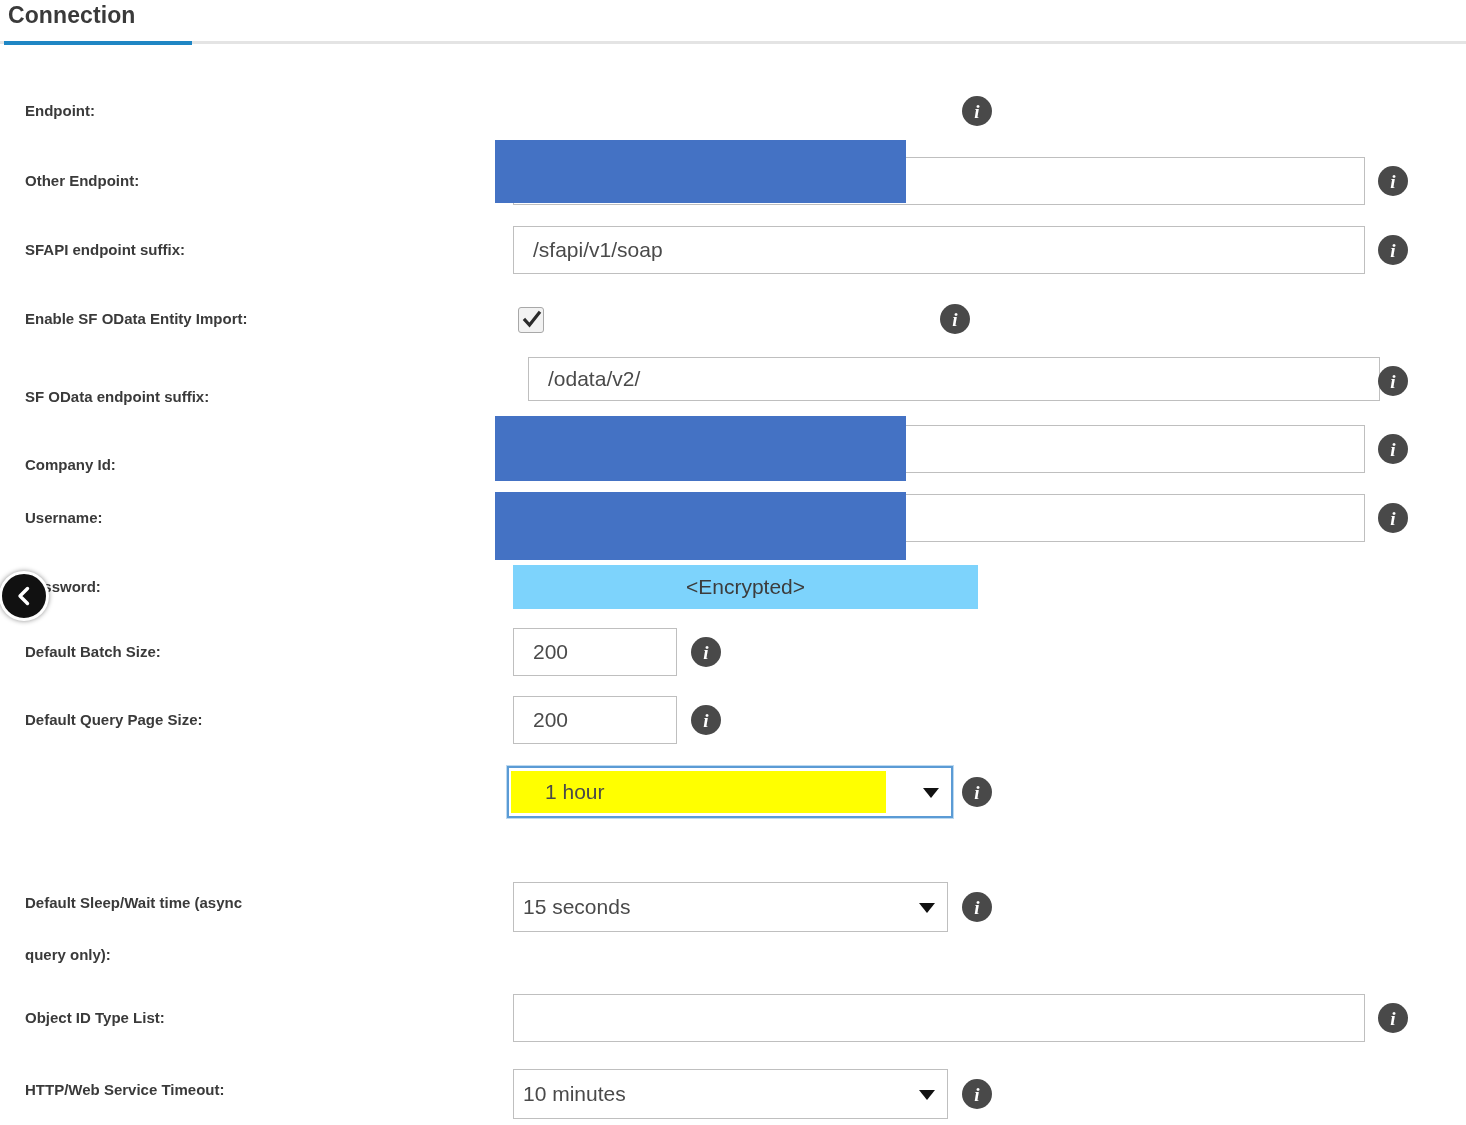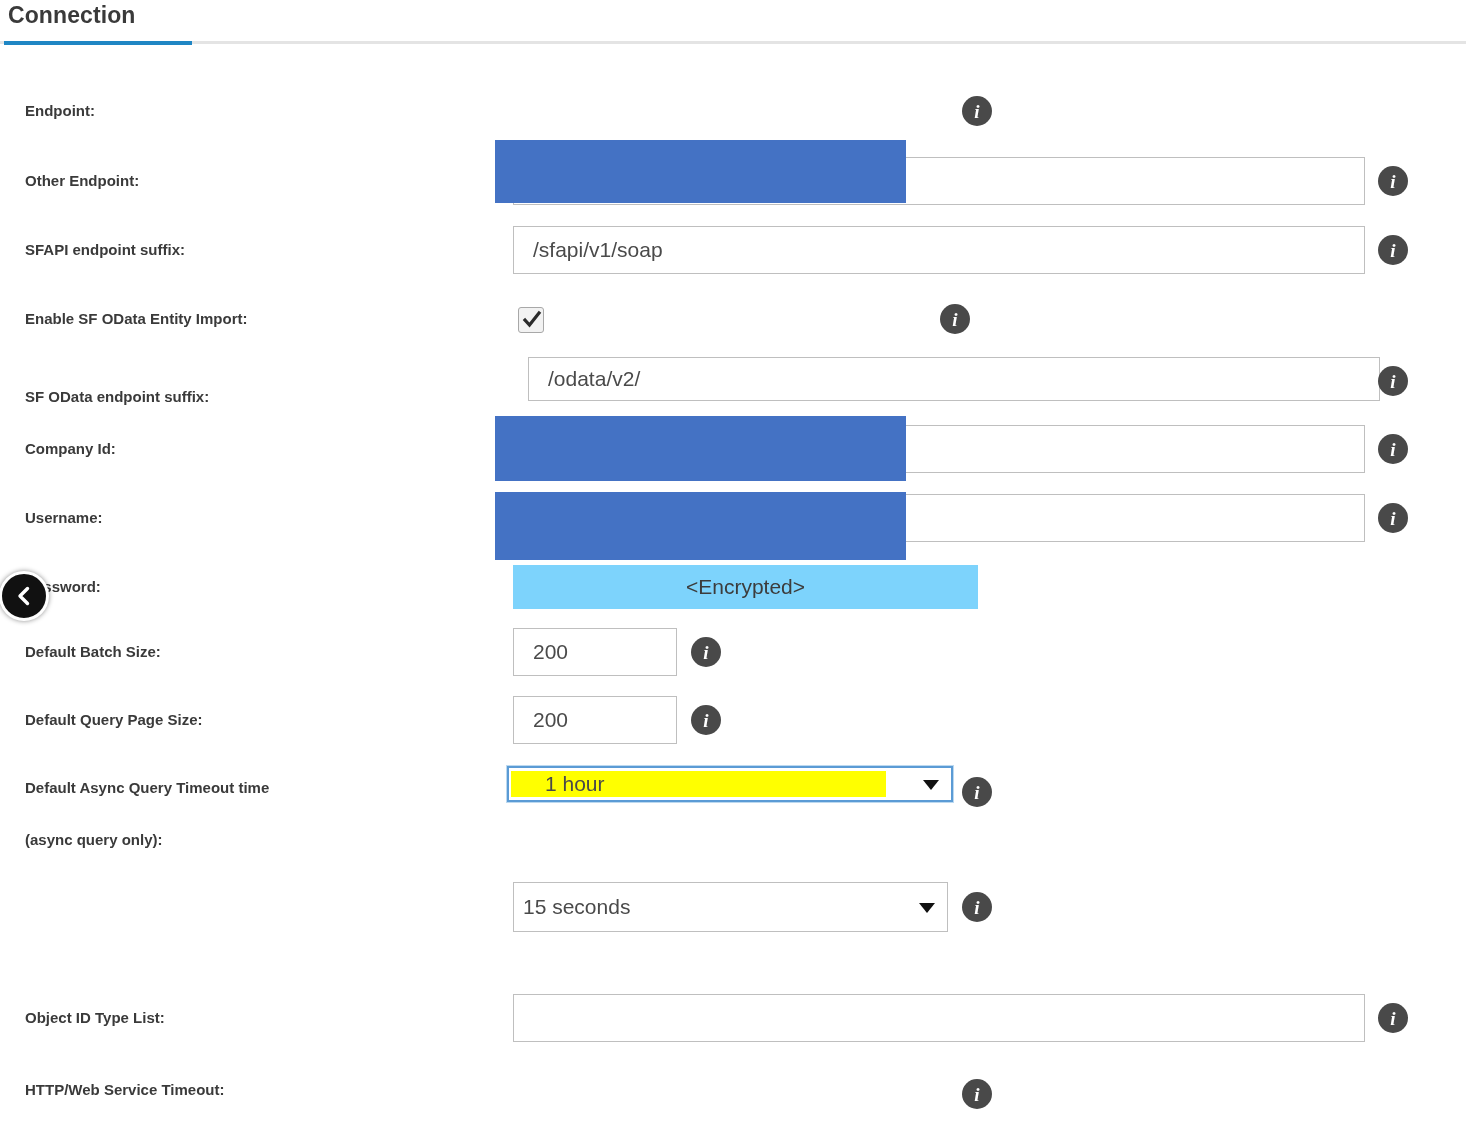--- a/index.html
+++ b/index.html
@@ -213,21 +213,21 @@
     <div class="ctl info" style="left:940px; top:11px;">i</div>
   </div>
 
   <div class="row" style="top:310px;">
     <div class="lbl" style="top:16px;">SF OData endpoint suffix:</div>
     <div class="ctl textbox" style="left:528px; top:2px; width:852px; height:44px;">/odata/v2/</div>
     <div class="ctl info" style="left:1378px; top:11px;">i</div>
   </div>
 
   <div class="row" style="top:378px;">
-    <div class="lbl" style="top:0;">Company Id:</div>
+    <div class="lbl" style="top:16px;">Company Id:</div>
     <div class="ctl textbox" style="left:513px; top:2px; width:852px; height:48px;"></div>
     <div class="ctl info" style="left:1378px; top:11px;">i</div>
   </div>
 
   <div class="row" style="top:447px;">
     <div class="lbl" style="top:0;">Username:</div>
     <div class="ctl textbox" style="left:513px; top:2px; width:852px; height:48px;"></div>
     <div class="ctl info" style="left:1378px; top:11px;">i</div>
   </div>
 
@@ -242,46 +242,50 @@
     <div class="ctl info" style="left:691px; top:11px;">i</div>
   </div>
 
   <div class="row" style="top:649px;">
     <div class="lbl" style="top:0;">Default Query Page Size:</div>
     <div class="ctl textbox" style="left:513px; top:2px; width:164px; height:48px;">200</div>
     <div class="ctl info" style="left:691px; top:11px;">i</div>
   </div>
 
   <div class="row" style="top:717px;">
-    <div class="lbl" style="top:0; width:480px;">Default Async Query Timeout time
-(async query only):</div>
-    <div class="ctl select focused" style="left:507px; top:4px; width:446px; height:36px;padding-left:36px;">
+    <div class="ctl select focused" style="left:507px; top:4px; width:446px; height:52px;padding-left:36px;">
       <span class="hl-fill"></span>
       <span class="hl-text">1 hour</span>
       <span class="caret"></span>
     </div>
     <div class="ctl info" style="left:962px; top:15px;">i</div>
   </div>
 
   <div class="row" style="top:832px;">
+    <div class="lbl" style="top:0; width:480px;">Default Sleep/Wait time (async
+query only):</div>
     <div class="ctl select" style="left:513px; top:5px; width:435px; height:50px;">
       <span>15 seconds</span>
       <span class="caret"></span>
     </div>
     <div class="ctl info" style="left:962px; top:15px;">i</div>
   </div>
 
   <div class="row" style="top:947px;">
     <div class="lbl" style="top:0;">Object ID Type List:</div>
     <div class="ctl textbox" style="left:513px; top:2px; width:852px; height:48px;"></div>
     <div class="ctl info" style="left:1378px; top:11px;">i</div>
   </div>
 
   <div class="row" style="top:1019px;">
     <div class="lbl" style="top:0;">HTTP/Web Service Timeout:</div>
+    <div class="ctl select" style="left:513px; top:5px; width:435px; height:50px;">
+      <span>10 minutes</span>
+      <span class="caret"></span>
+    </div>
     <div class="ctl info" style="left:962px; top:15px;">i</div>
   </div>
 
 </div>
 
 <div class="redaction" style="left:495px; top:140px; width:411px; height:63px;"></div>
 <div class="redaction" style="left:495px; top:416px; width:411px; height:65px;"></div>
 <div class="redaction" style="left:495px; top:492px; width:411px; height:68px;"></div>
 
 <div class="backnav" style="left:-1px; top:571px;">

